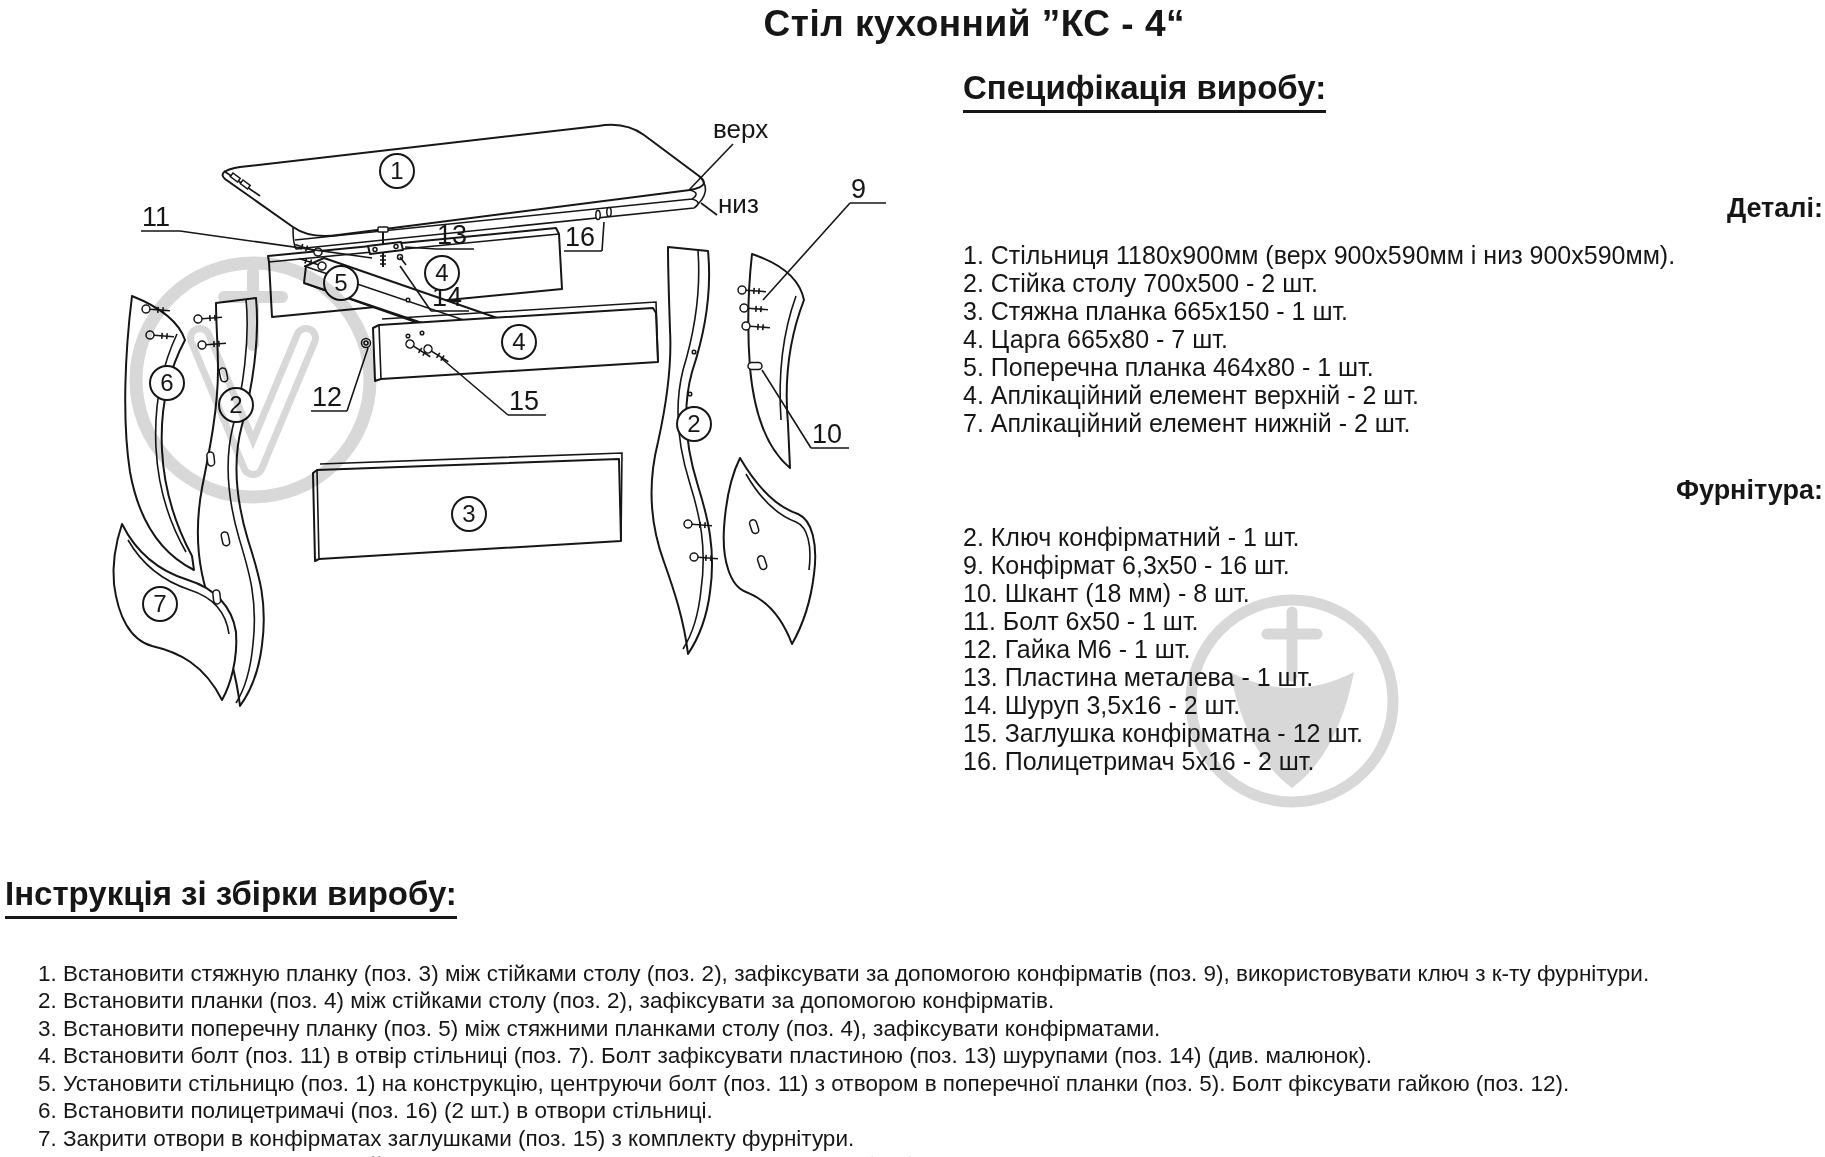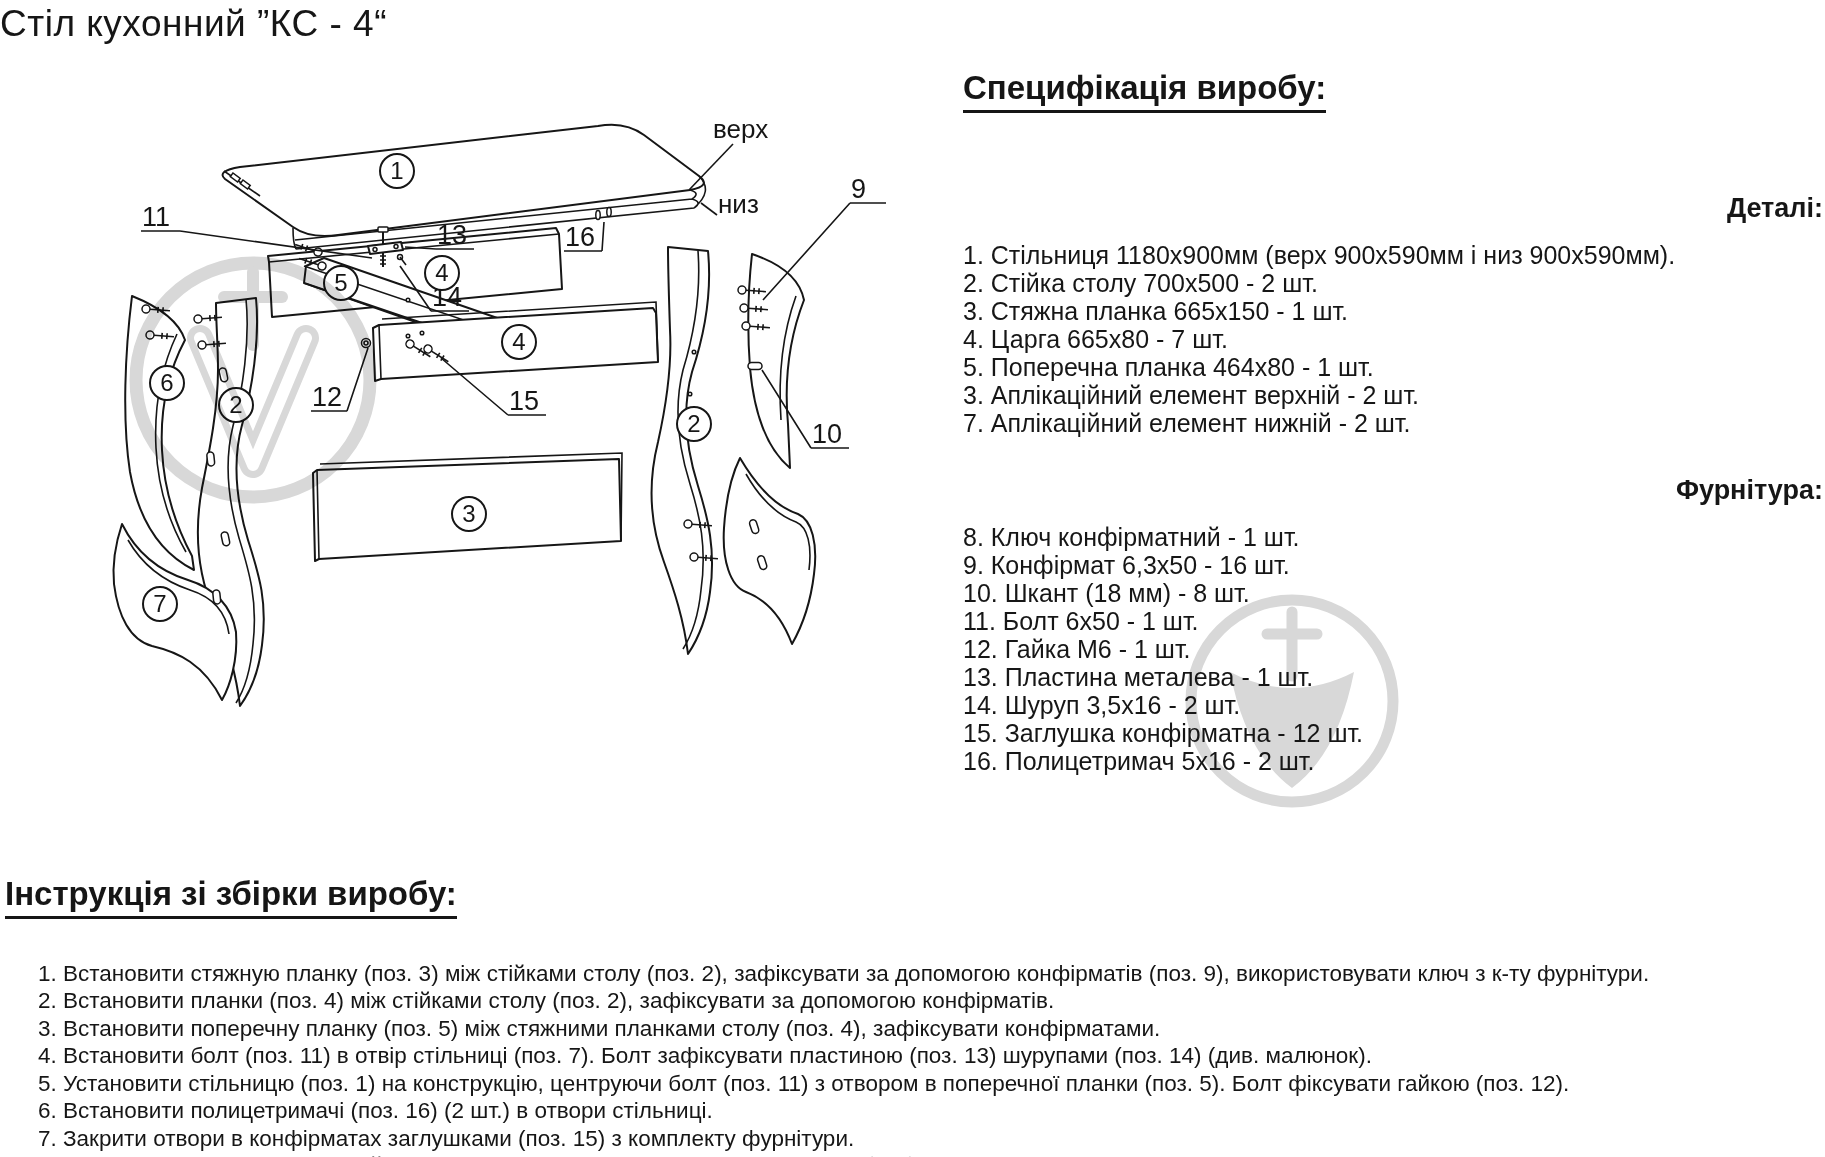--- a/index.html
+++ b/index.html
@@ -4,21 +4,21 @@
 <style>
   :root { --ink:#161616; --watermark:#d8d8d8; }
   html,body { margin:0; padding:0; }
   body {
     width:1825px; height:1157px; position:relative; overflow:hidden;
     background:#ffffff; color:var(--ink);
     font-family:"Liberation Sans", sans-serif;
   }
   .title {
     position:absolute; left:0; top:3px; width:1185px;
-    text-align:left; font-size:37px; font-weight:normal; letter-spacing:.5px;
+    text-align:right; font-size:37px; font-weight:bold; letter-spacing:.5px;
   }
   .diagram-svg { position:absolute; left:0; top:0; width:1825px; height:1157px; }
   .diagram-svg * { vector-effect:none; }
   .spec { position:absolute; left:963px; top:42px; width:860px; }
   .hblock { display:block; }
   .uhead {
     display:inline-block; font-size:33px; font-weight:bold;
     border-bottom:3px solid var(--ink); padding-bottom:3px; line-height:38px;
   }
   .subhead { font-size:27px; font-weight:bold; line-height:31px; margin:0;text-align:right; }
@@ -266,26 +266,26 @@
   <span class="hblock">
     <h2 class="uhead">Специфікація виробу:</h2>
   </span>
   <h3 class="subhead details-h">Деталі:</h3>
   <ul class="plist">
     <li>1. Стільниця 1180х900мм (верх 900х590мм і низ 900х590мм).</li>
     <li>2. Стійка столу 700х500 - 2 шт.</li>
     <li>3. Стяжна планка 665х150 - 1 шт.</li>
     <li>4. Царга 665х80 - 7 шт.</li>
     <li>5. Поперечна планка 464х80 - 1 шт.</li>
-    <li>3. Аплікаційний елемент верхній - 2 шт.</li>
+    <li>4. Аплікаційний елемент верхній - 2 шт.</li>
     <li>7. Аплікаційний елемент нижній - 2 шт.</li>
   </ul>
   <h3 class="subhead hardware-h">Фурнітура:</h3>
   <ul class="plist">
-    <li>8. Ключ конфірматний - 1 шт.</li>
+    <li>2. Ключ конфірматний - 1 шт.</li>
     <li>9. Конфірмат 6,3х50 - 16 шт.</li>
     <li>10. Шкант (18 мм) - 8 шт.</li>
     <li>11. Болт 6х50 - 1 шт.</li>
     <li>12. Гайка М6 - 1 шт.</li>
     <li>13. Пластина металева - 1 шт.</li>
     <li>14. Шуруп 3,5х16 - 2 шт.</li>
     <li>15. Заглушка конфірматна - 12 шт.</li>
     <li>16. Полицетримач 5х16 - 2 шт.</li>
   </ul>
 </section>

